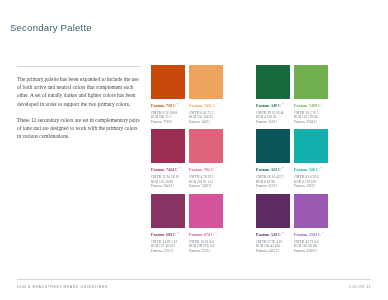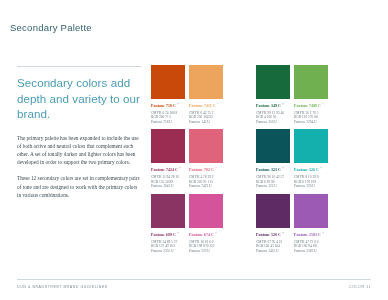--- a/index.html
+++ b/index.html
@@ -131,21 +131,20 @@
 </style>
 </head>
 <body>
 
 <div class="page">
 
   <div class="page-title">Secondary Palette</div>
 
   <div class="left-col">
     <div class="rule-top"></div>
-    <div class="headline">Secondary colors add depth and variety to our brand.</div>
     <div class="body-copy">The primary palette has been expanded to include the use of both active and neutral colors that complement each other. A set of tonally darker and lighter colors has been developed in order to support the two primary colors.</div>
     <div class="body-copy">These 12 secondary colors are set in complementary pairs of tone and are designed to work with the primary colors in various combinations.</div>
   </div>
 
   <div class="grid" id="grid">
       <div class="grid-row">
         <div class="pair first">
           <div class="swatch-cell">
             <span class="chip" style="background: rgb(200, 73, 10);"></span>
             <div class="chip-info">

